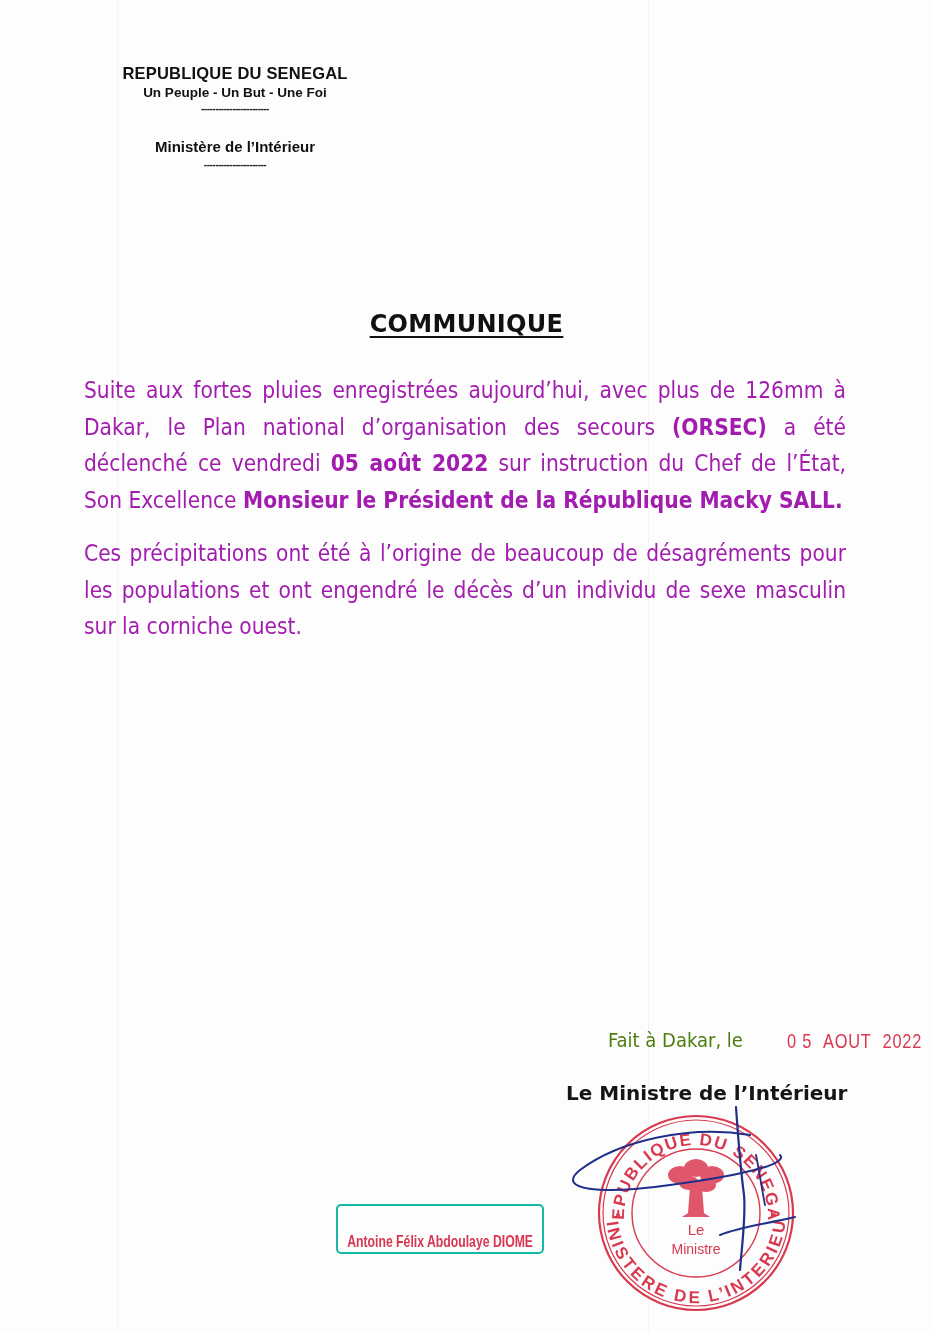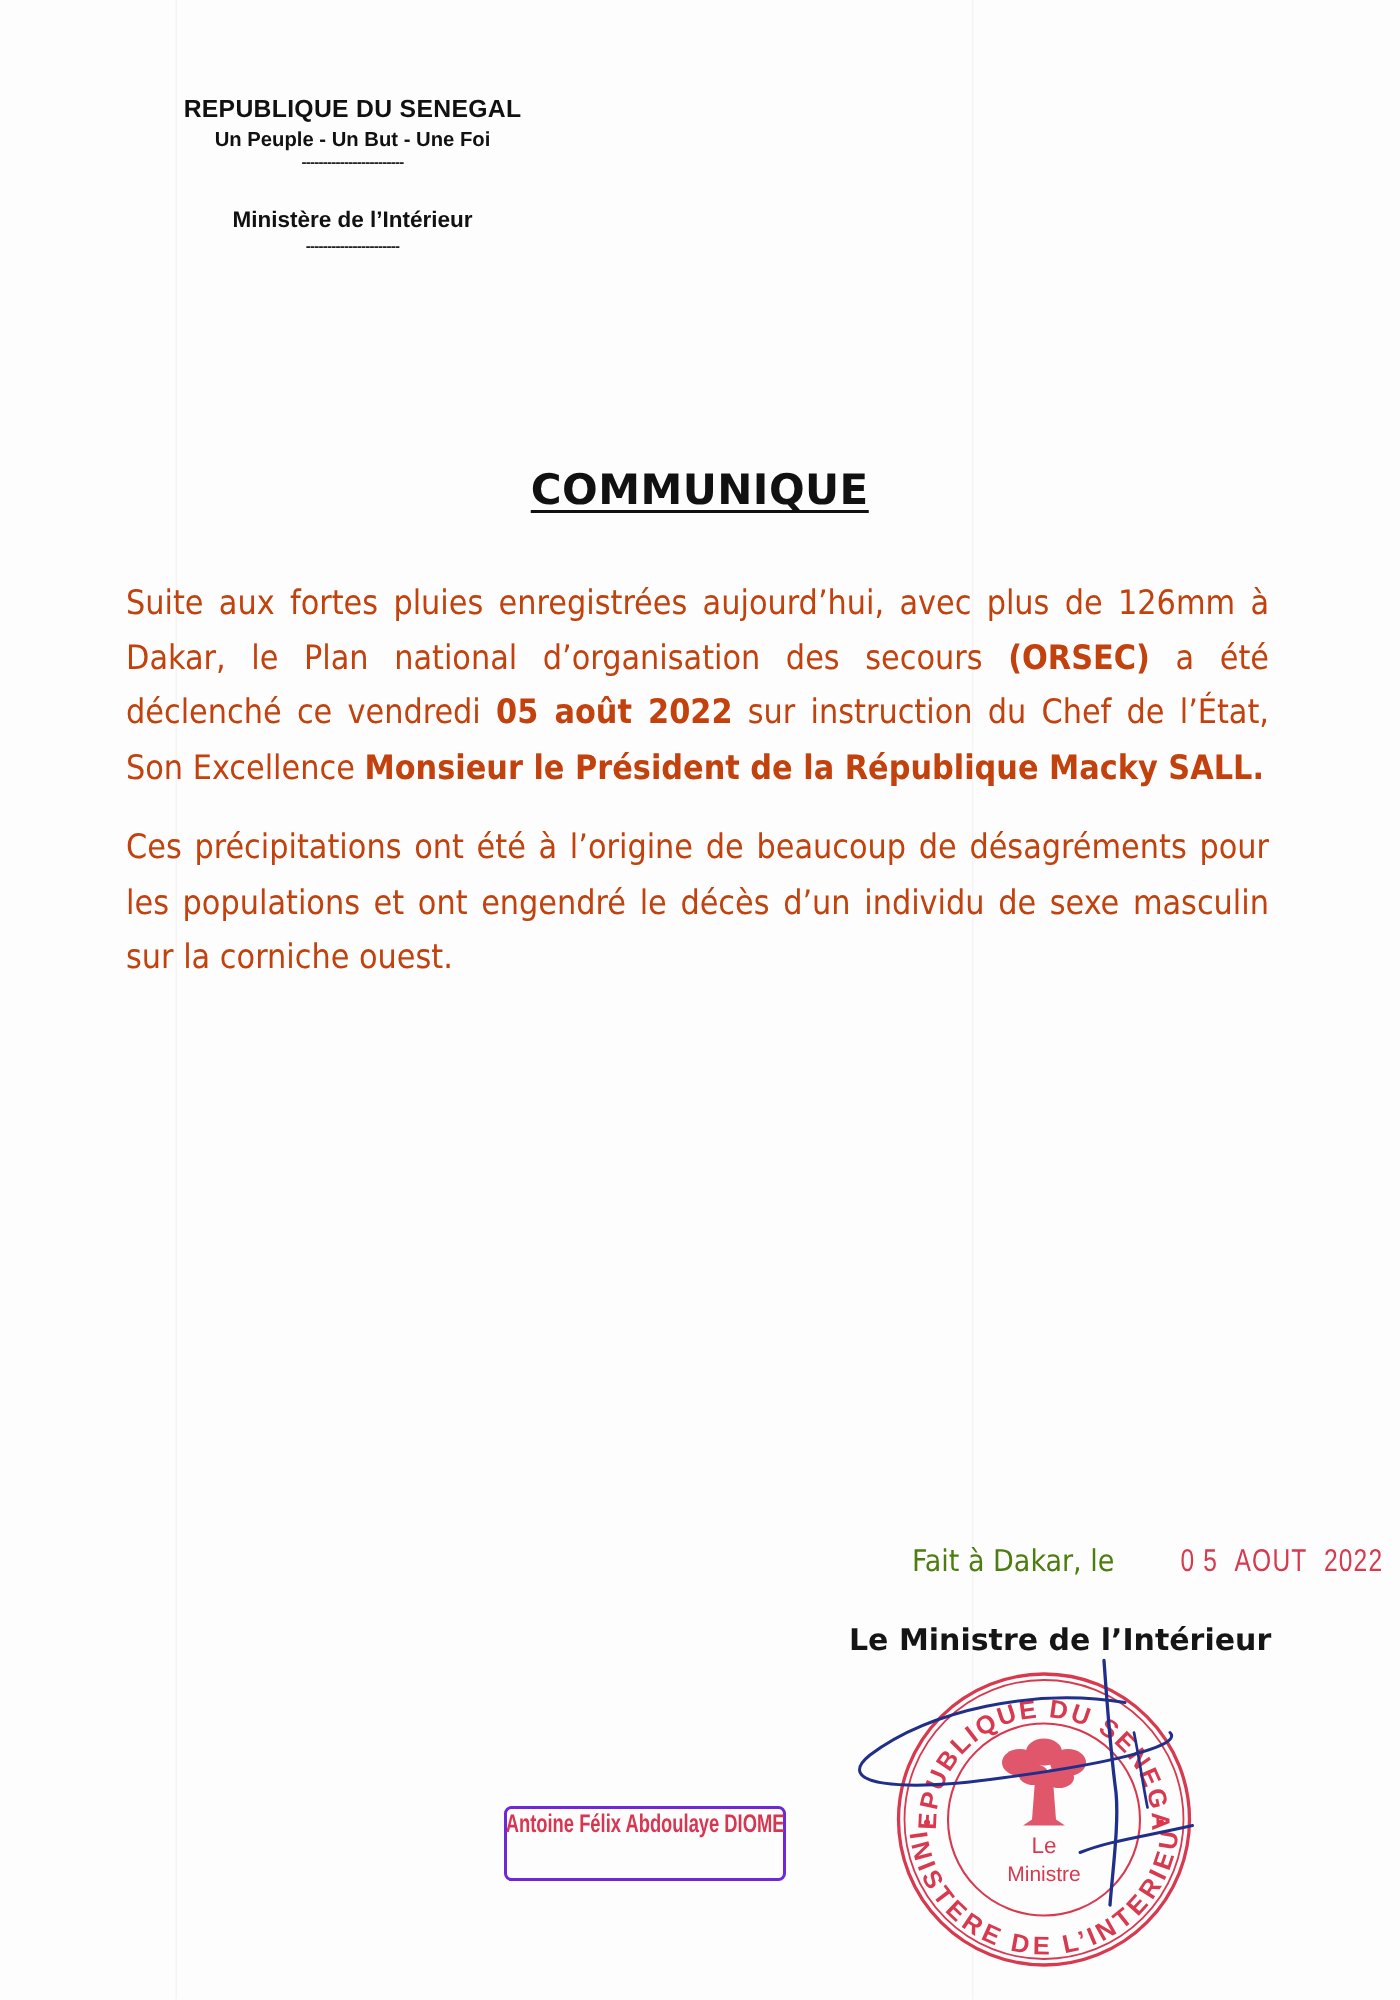--- a/index.html
+++ b/index.html
@@ -59,38 +59,38 @@
     .title {
       position: absolute;
       left: 0;
       width: 933px;
       top: 310px;
       text-align: center;
     }
     .title span {
       font-family: "DejaVu Sans", sans-serif;
       font-weight: bold;
-      font-size: 28px;
+      font-size: 24px;
       text-decoration: underline;
       text-decoration-thickness: 2px;
       text-underline-offset: 4px;
       letter-spacing: 0.3px;
     }
     
     .body-text {
       position: absolute;
       left: 84px;
       width: 762px;
-      top: 384px;
+      top: 372px;
       font-family: "DejaVu Sans Condensed", "DejaVu Sans", sans-serif;
       font-stretch: condensed;
       font-size: 22.5px;
       line-height: 36.5px;
       text-align: justify;
-      color: #c2410c;
+      color: #a21caf;
     }
     .body-text p {
       margin: 0 0 17px 0;
     }
     .body-text b {
       font-weight: bold;
     }
     
     .place-date {
       position: absolute;
@@ -120,27 +120,27 @@
       top: 1081px;
       font-weight: bold;
       font-size: 20px;
       font-family: "DejaVu Sans", sans-serif;
       color: #151515;
     }
     .name-stamp {
       position: absolute;
       left: 336px;
       top: 1204px;
-      width: 188px;
+      width: 208px;
       height: 50px;
-      border: 2px solid #6d28d9;
+      border: 2px solid #14b8a6;
       border-radius: 5px;
       box-sizing: border-box;
       display: flex;
-      align-items: flex-start;
+      align-items: flex-end;
       justify-content: center;
     }
     .name-stamp span {
       font-family: "Liberation Sans", sans-serif;
       font-weight: bold;
       font-size: 17px;
       color: #d83650;
       transform: scaleX(0.72);
       white-space: nowrap;
       display: inline-block;

